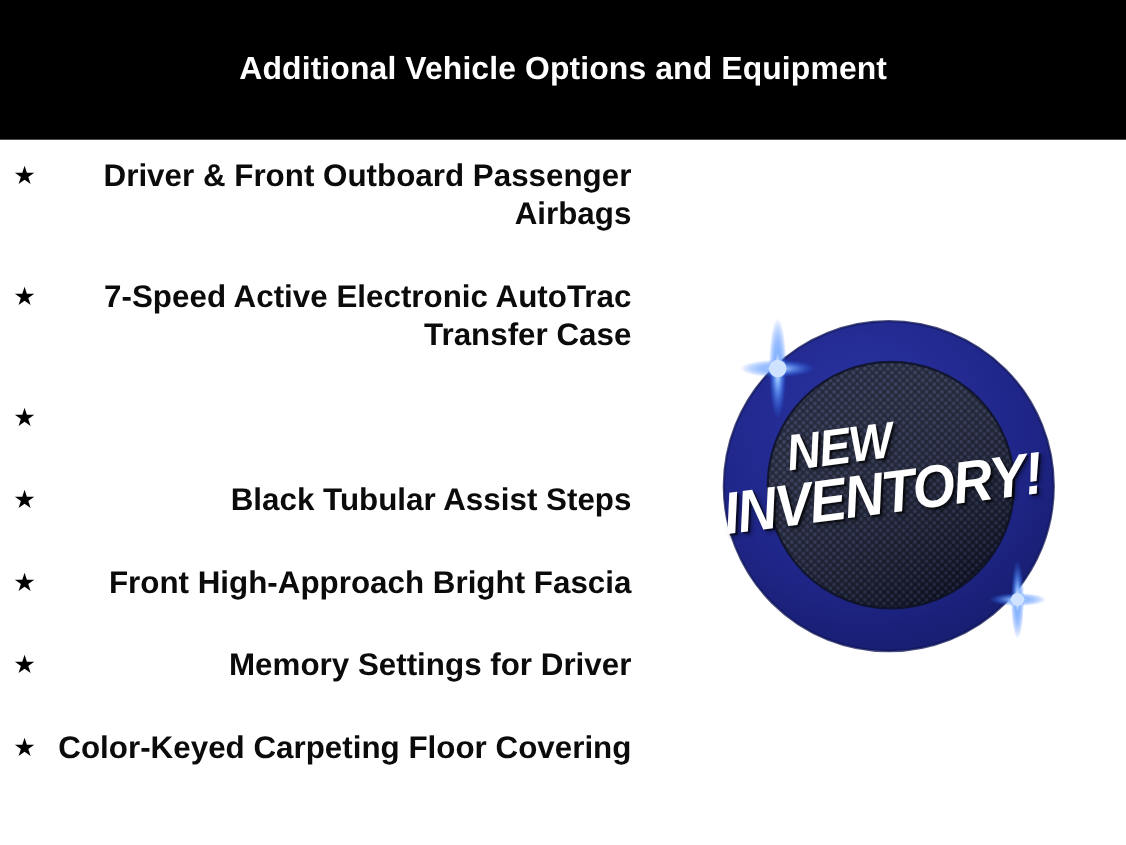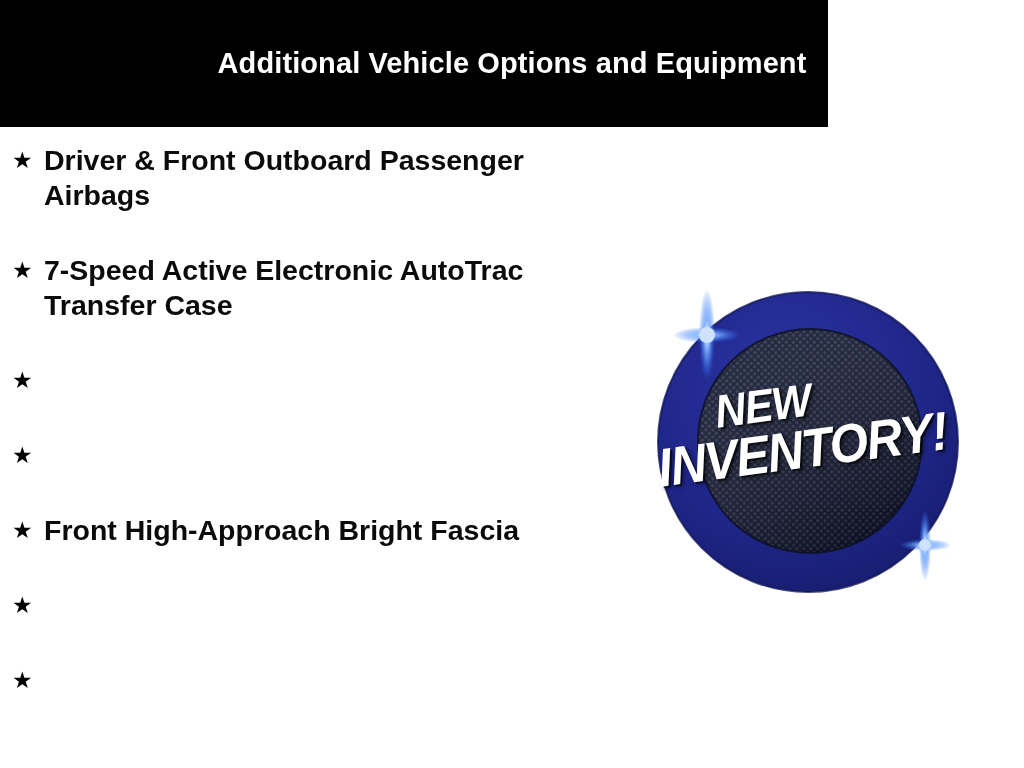--- a/index.html
+++ b/index.html
@@ -13,21 +13,21 @@
     font-family: "Liberation Sans", sans-serif;
     overflow: hidden;
     position: relative;
   }
 
   
   #title-bar {
     position: absolute;
     left: 0;
     top: 0;
-    width: 828px;
+    width: 1024px;
     height: 127px;
     background: #000000;
   }
   #slide-title {
     position: absolute;
     left: 0;
     top: 0;
     width: 1024px;
     text-align: center;
     line-height: 127px;
@@ -63,20 +63,21 @@
     font-family: "DejaVu Sans", sans-serif;
   }
   .bullet-text {
     flex: 1 1 auto;
     color: #0b0b0b;
     font-family: "Liberation Sans", sans-serif;
     font-weight: bold;
     font-size: 28.5px;
     line-height: 35px;
     max-width: 530px;
+    text-align: right;
   }
 
   
   #new-inventory-badge {
     position: absolute;
     left: 648px;
     top: 281px;
     width: 320px;
     height: 322px;
   }
@@ -145,33 +146,36 @@
     <span class="bullet-star">★</span>
     <span class="bullet-text">7-Speed Active Electronic AutoTrac Transfer Case</span>
   </div>
 
   <div class="bullet-item">
     <span class="bullet-star">★</span>
   </div>
 
   <div class="bullet-item">
     <span class="bullet-star">★</span>
+    <span class="bullet-text">Black Tubular Assist Steps</span>
   </div>
 
   <div class="bullet-item">
     <span class="bullet-star">★</span>
     <span class="bullet-text">Front High-Approach Bright Fascia</span>
   </div>
 
   <div class="bullet-item">
     <span class="bullet-star">★</span>
-  </div>
-
-  <div class="bullet-item">
-    <span class="bullet-star">★</span>
+    <span class="bullet-text">Memory Settings for Driver</span>
+  </div>
+
+  <div class="bullet-item">
+    <span class="bullet-star">★</span>
+    <span class="bullet-text">Color-Keyed Carpeting Floor Covering</span>
   </div>
 
 </div>
 
 <div id="new-inventory-badge">
 
   <svg id="badge-svg" viewBox="0 0 320 322">
     <defs>
       <pattern id="halftone" width="7" height="7" patternUnits="userSpaceOnUse">
         <rect width="7" height="7" fill="#12172b"></rect>

